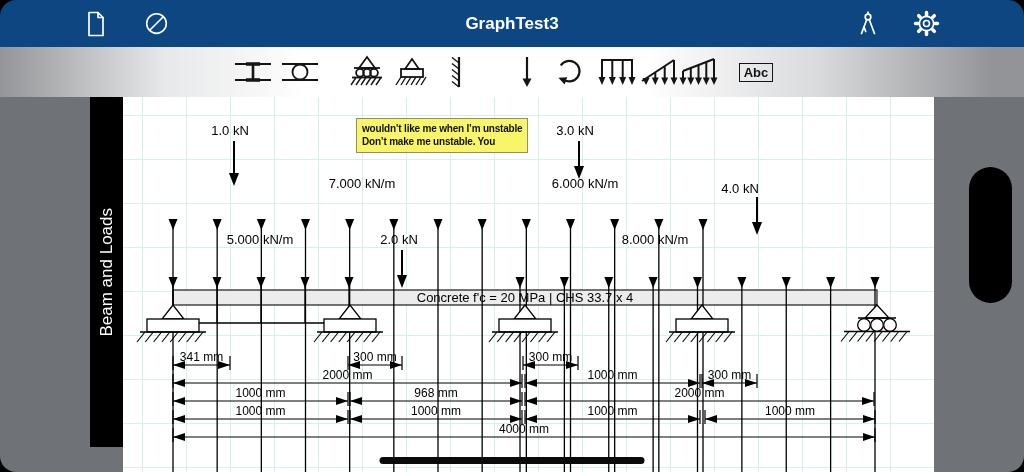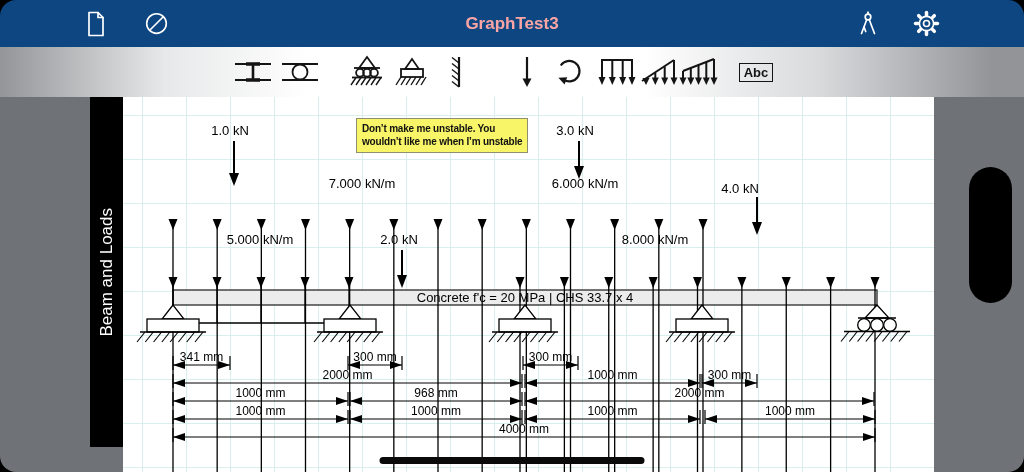--- a/index.html
+++ b/index.html
@@ -2,21 +2,21 @@
 <html><head>
 <meta charset="utf-8">
 <style>
   html,body{margin:0;padding:0;background:#000;}
   body{width:1024px;height:472px;position:relative;font-family:"Liberation Sans",sans-serif;-webkit-font-smoothing:antialiased;}
   .screen{position:absolute;inset:0;border-radius:16px;overflow:hidden;background:#000;}
   
   .navbar{position:relative;height:47px;background:#0e4682;}
   .nav-btn{position:absolute;top:50%;transform:translateY(-50%);width:36px;height:36px;background:none;border:none;padding:0;display:flex;align-items:center;justify-content:center;cursor:pointer;}
   .nav-btn svg{stroke:#fff;fill:none;stroke-width:1.7;stroke-linecap:round;stroke-linejoin:round;}
-  .nav-title{position:absolute;left:0;right:0;top:0;height:47px;display:flex;align-items:center;justify-content:center;color:#fca5a5;font-size:17px;font-weight:bold;pointer-events:none;}
+  .nav-title{position:absolute;left:0;right:0;top:0;height:47px;display:flex;align-items:center;justify-content:center;color:#ffffff;font-size:17px;font-weight:bold;pointer-events:none;}
   
   .toolbar{position:relative;height:50px;background:linear-gradient(90deg,#939598 0%,#e7e8e9 16%,#ffffff 30%,#ffffff 63%,#d9dadc 80%,#929497 97%);}
   .tool-btn{position:absolute;top:50%;transform:translateY(-50%);width:40px;height:40px;background:none;border:none;padding:0;display:flex;align-items:center;justify-content:center;cursor:pointer;}
   .tool-btn svg{stroke:#141414;fill:none;stroke-width:1.8;}
   .abc-box{display:inline-block;border:1.6px solid #141414;color:#141414;font-weight:bold;font-size:13px;line-height:15px;padding:1px 4px;background:transparent;}
   
   .content{position:relative;display:flex;height:375px;}
   .gutter-left{width:90px;background:#6f7277;}
   .tab-col{width:33px;background:#6f7277;}
   .side-tab{width:33px;height:350px;background:#000;display:flex;align-items:center;justify-content:center;}
@@ -470,22 +470,22 @@
           <text x="276" y="147" text-anchor="middle">2.0 kN</text>
           <text x="617" y="96" text-anchor="middle">4.0 kN</text>
           <text x="239" y="91" text-anchor="middle">7.000 kN/m</text>
           <text x="462" y="91" text-anchor="middle">6.000 kN/m</text>
           <text x="137" y="147" text-anchor="middle">5.000 kN/m</text>
           <text x="532" y="147" text-anchor="middle">8.000 kN/m</text>
           <text x="402" y="205" text-anchor="middle">Concrete f'c = 20 MPa | CHS 33.7 x 4</text>
         </g>
       </svg>
       <div class="note">
+        <div>wouldn’t like me when I’m unstable</div>
         <div>Don’t make me unstable. You</div>
-        <div>wouldn’t like me when I’m unstable</div>
       </div>
     </div>
 
     <div class="gutter-right">
       <div class="panel-handle"></div>
     </div>
   </div>
 
   <div class="home-indicator"></div>
 </div>

